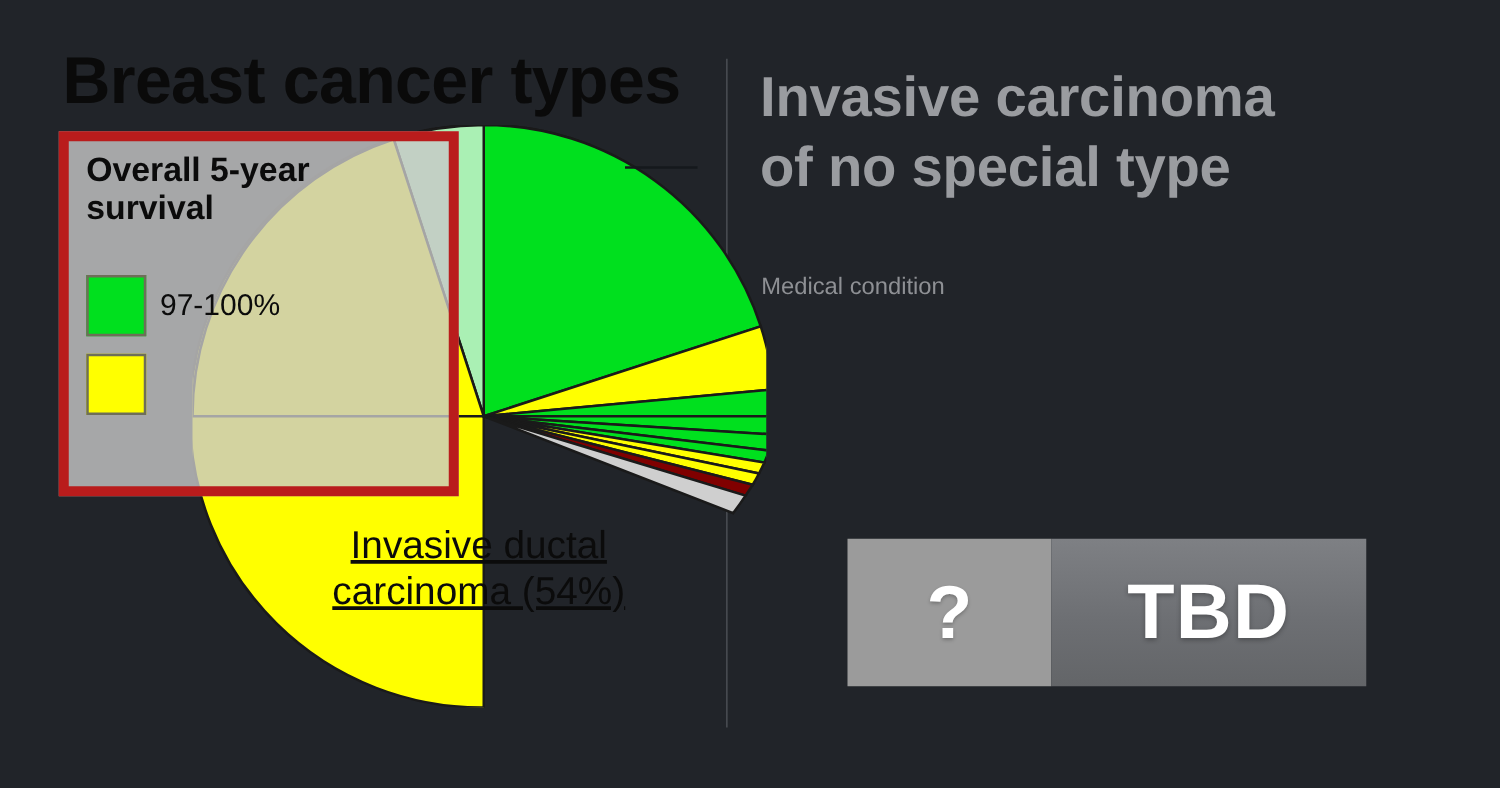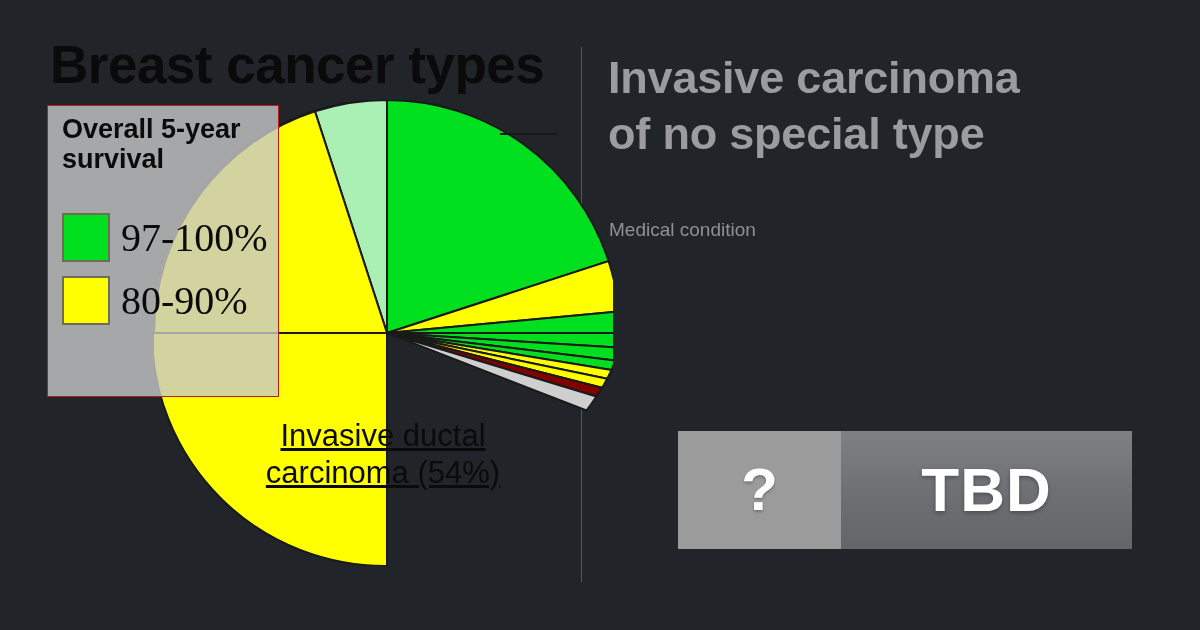--- a/index.html
+++ b/index.html
@@ -66,24 +66,24 @@
     height: 2px;
     background: #15181c;
     z-index: 3;
   }
 
   
   .legend-box {
     position: absolute;
     left: 47px;
     top: 105px;
-    width: 232px;
+    width: 320px;
     height: 292px;
     background: rgba(200,200,200,0.80);
-    border: 1px solid #b91c1c;
+    border: 8px solid #b91c1c;
     box-sizing: border-box;
     z-index: 6;
   }
   .legend-title {
     position: absolute;
     left: 14px;
     top: 8px;
     width: 250px;
     font-size: 27px;
     font-weight: bold;
@@ -103,25 +103,24 @@
   }
   .swatch {
     width: 48px;
     height: 49px;
     border: 2px solid #6e6e58;
     box-sizing: border-box;
     flex: 0 0 auto;
   }
   .legend-label {
     margin-left: 11px;
-    font-size: 40px;
+    font-size: 24px;
     color: #0b0b0b;
     line-height: 1;
     white-space: nowrap;
-    font-family: Liberation Serif, serif;
   }
 
   
   .slice-label {
     position: absolute;
     left: 218px;
     top: 418px;
     width: 330px;
     text-align: center;
     font-size: 31px;
@@ -188,21 +187,21 @@
     justify-content: center;
   }
   .badge-q {
     font-size: 60px;
     font-weight: bold;
     color: #ffffff;
     line-height: 1;
     text-shadow: 0 2px 3px rgba(0,0,0,0.25);
   }
   .badge-right {
-    width: 291px;
+    width: 252px;
     background: linear-gradient(180deg,#7e8084 0%, #6d6f73 55%, #636568 100%);
     display: flex;
     align-items: center;
     justify-content: center;
   }
   .badge-text {
     font-size: 62px;
     font-weight: bold;
     color: #ffffff;
     letter-spacing: 1px;
@@ -269,21 +268,20 @@
 survival</div>
       <div class="legend-rows">
 
         <div class="legend-row">
           <span class="swatch" style="background:#00e01e"></span>
           <span class="legend-label">97-100%</span>
         </div>
 
         <div class="legend-row">
           <span class="swatch" style="background:#ffff00"></span>
-          <span class="legend-label">80-90%</span>
         </div>
 
 
       </div>
     </div>
   </div>
 
   <div class="divider"></div>
 
   <div class="right-panel">

